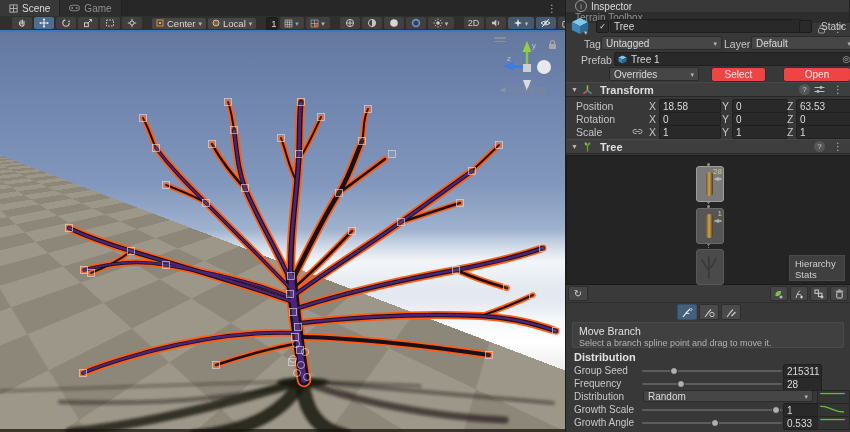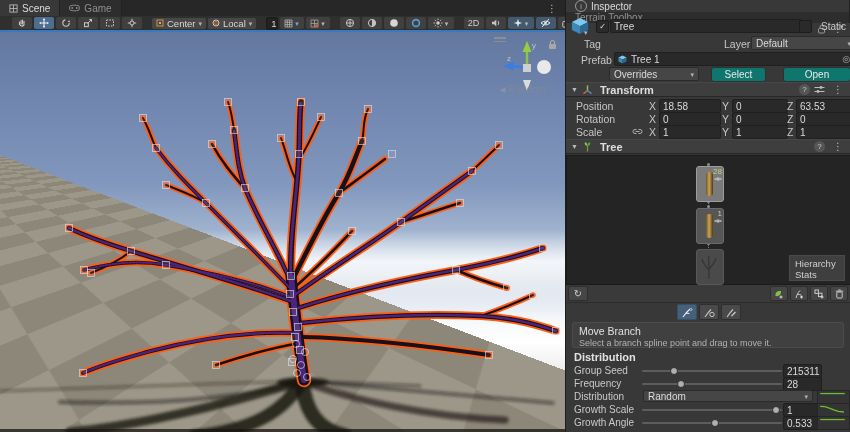--- a/index.html
+++ b/index.html
@@ -36,21 +36,21 @@
   #gizmo{position:absolute;left:497px;top:6px;}
   #persp{position:absolute;left:500px;top:52px;color:#7e8899;font-size:10px;display:flex;align-items:center;gap:3px;}
   #persp .tri{font-size:7px;color:#8b94a3;}
   #vp-menu{position:absolute;left:494px;top:3px;width:12px;}
   #vp-menu i{display:block;height:1.5px;background:#8a8f96;margin:2px 0;}
   
   #inspector{position:absolute;left:565px;top:0;width:285px;height:432px;background:#383838;border-left:1px solid #1d1d1d;box-sizing:border-box;}
   .lbl{color:#c6c6c6;}
   .field{background:#292929;border:1px solid #1f1f1f;border-radius:2px;height:12px;display:flex;align-items:center;padding:0 3px;font-size:10px;color:#dadada;}
   .drop{background:#464646;border:1px solid #2b2b2b;border-radius:2px;height:12px;display:flex;align-items:center;padding:0 4px;font-size:10px;color:#dadada;justify-content:space-between;}
-  .btn{background:#0f766e;border:1px solid #303030;border-radius:3px;height:13px;display:flex;align-items:center;justify-content:center;font-size:10px;color:#e8e8e8;}
+  .btn{background:#ef4444;border:1px solid #303030;border-radius:3px;height:13px;display:flex;align-items:center;justify-content:center;font-size:10px;color:#e8e8e8;}
   .comp-header{position:absolute;left:0;width:285px;height:15px;background:#3e3e3e;border-top:1px solid #474747;border-bottom:1px solid #262626;display:flex;align-items:center;box-sizing:border-box;}
   .comp-title{font-weight:bold;font-size:11px;color:#dedede;}
   .fold{font-size:7px;color:#b8b8b8;margin:0 4px 0 5px;}
   .h-ic{margin-left:auto}
   .qmark{width:11px;height:11px;border-radius:50%;background:#555;color:#ccc;font-size:8px;display:flex;align-items:center;justify-content:center;}
   .kebab{color:#bbb;font-size:10px;padding:0 4px;}
   .checkbox{width:11px;height:11px;background:#2a2a2a;border:1px solid #1c1c1c;border-radius:2px;display:flex;align-items:center;justify-content:center;color:#e0e0e0;font-size:8px;}
   
   #tree-canvas{position:absolute;left:0;top:155px;width:285px;height:130px;background:#242424;border:1px solid #1a1a1a;box-sizing:border-box;}
   .tnode{position:absolute;left:129px;width:26px;height:34px;background:#565656;border:1px solid #6a6a6a;border-radius:3px;}
@@ -432,20 +432,24 @@
         <span>✓</span>
       </div>
     <div class="abs field" style="left:44px;top:19px;width:184px;">
         <span>Tree</span>
       </div>
     <div class="abs checkbox" style="left:233px;top:20px;"></div>
     <span class="abs lbl" style="left:247px;top:21px;font-size:10px;margin-left:8px;">Static</span>
     <span class="abs caret" style="left:274px;top:23px;">▾</span>
 
     <span class="abs lbl" style="left:18px;top:38px;">Tag</span>
+    <div class="abs drop" style="left:35px;top:36px;width:111px;">
+        <span>Untagged</span>
+        <span class="caret">▾</span>
+      </div>
     <span class="abs lbl" style="left:158px;top:38px;">Layer</span>
     <div class="abs drop" style="left:185px;top:36px;width:95px;">
         <span>Default</span>
         <span class="caret">▾</span>
       </div>
 
     <span class="abs lbl" style="left:15px;top:54px;">Prefab</span>
     <div class="abs field" style="left:48px;top:52px;width:232px;gap:4px;">
       <svg width="9" height="9" viewBox="0 0 10 10">
           <polygon points="5,0.5 9.5,2.8 5,5.1 0.5,2.8" fill="#7fc9ec"></polygon>

